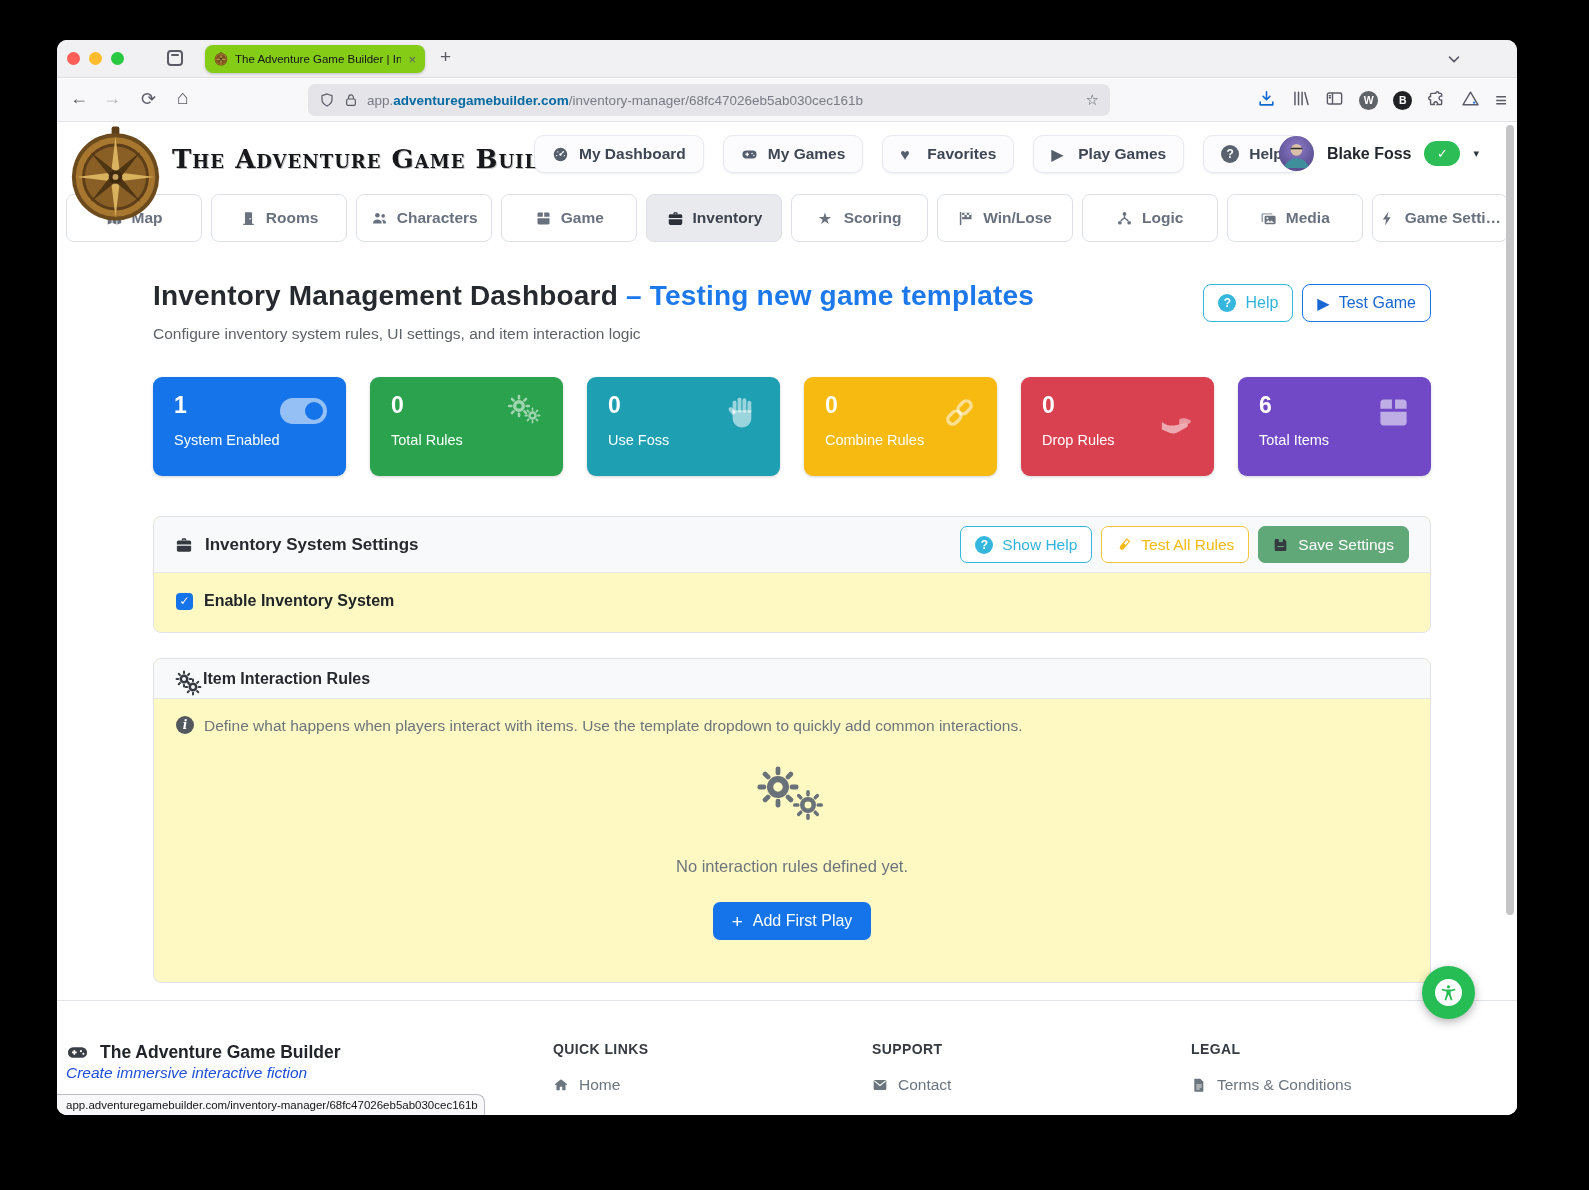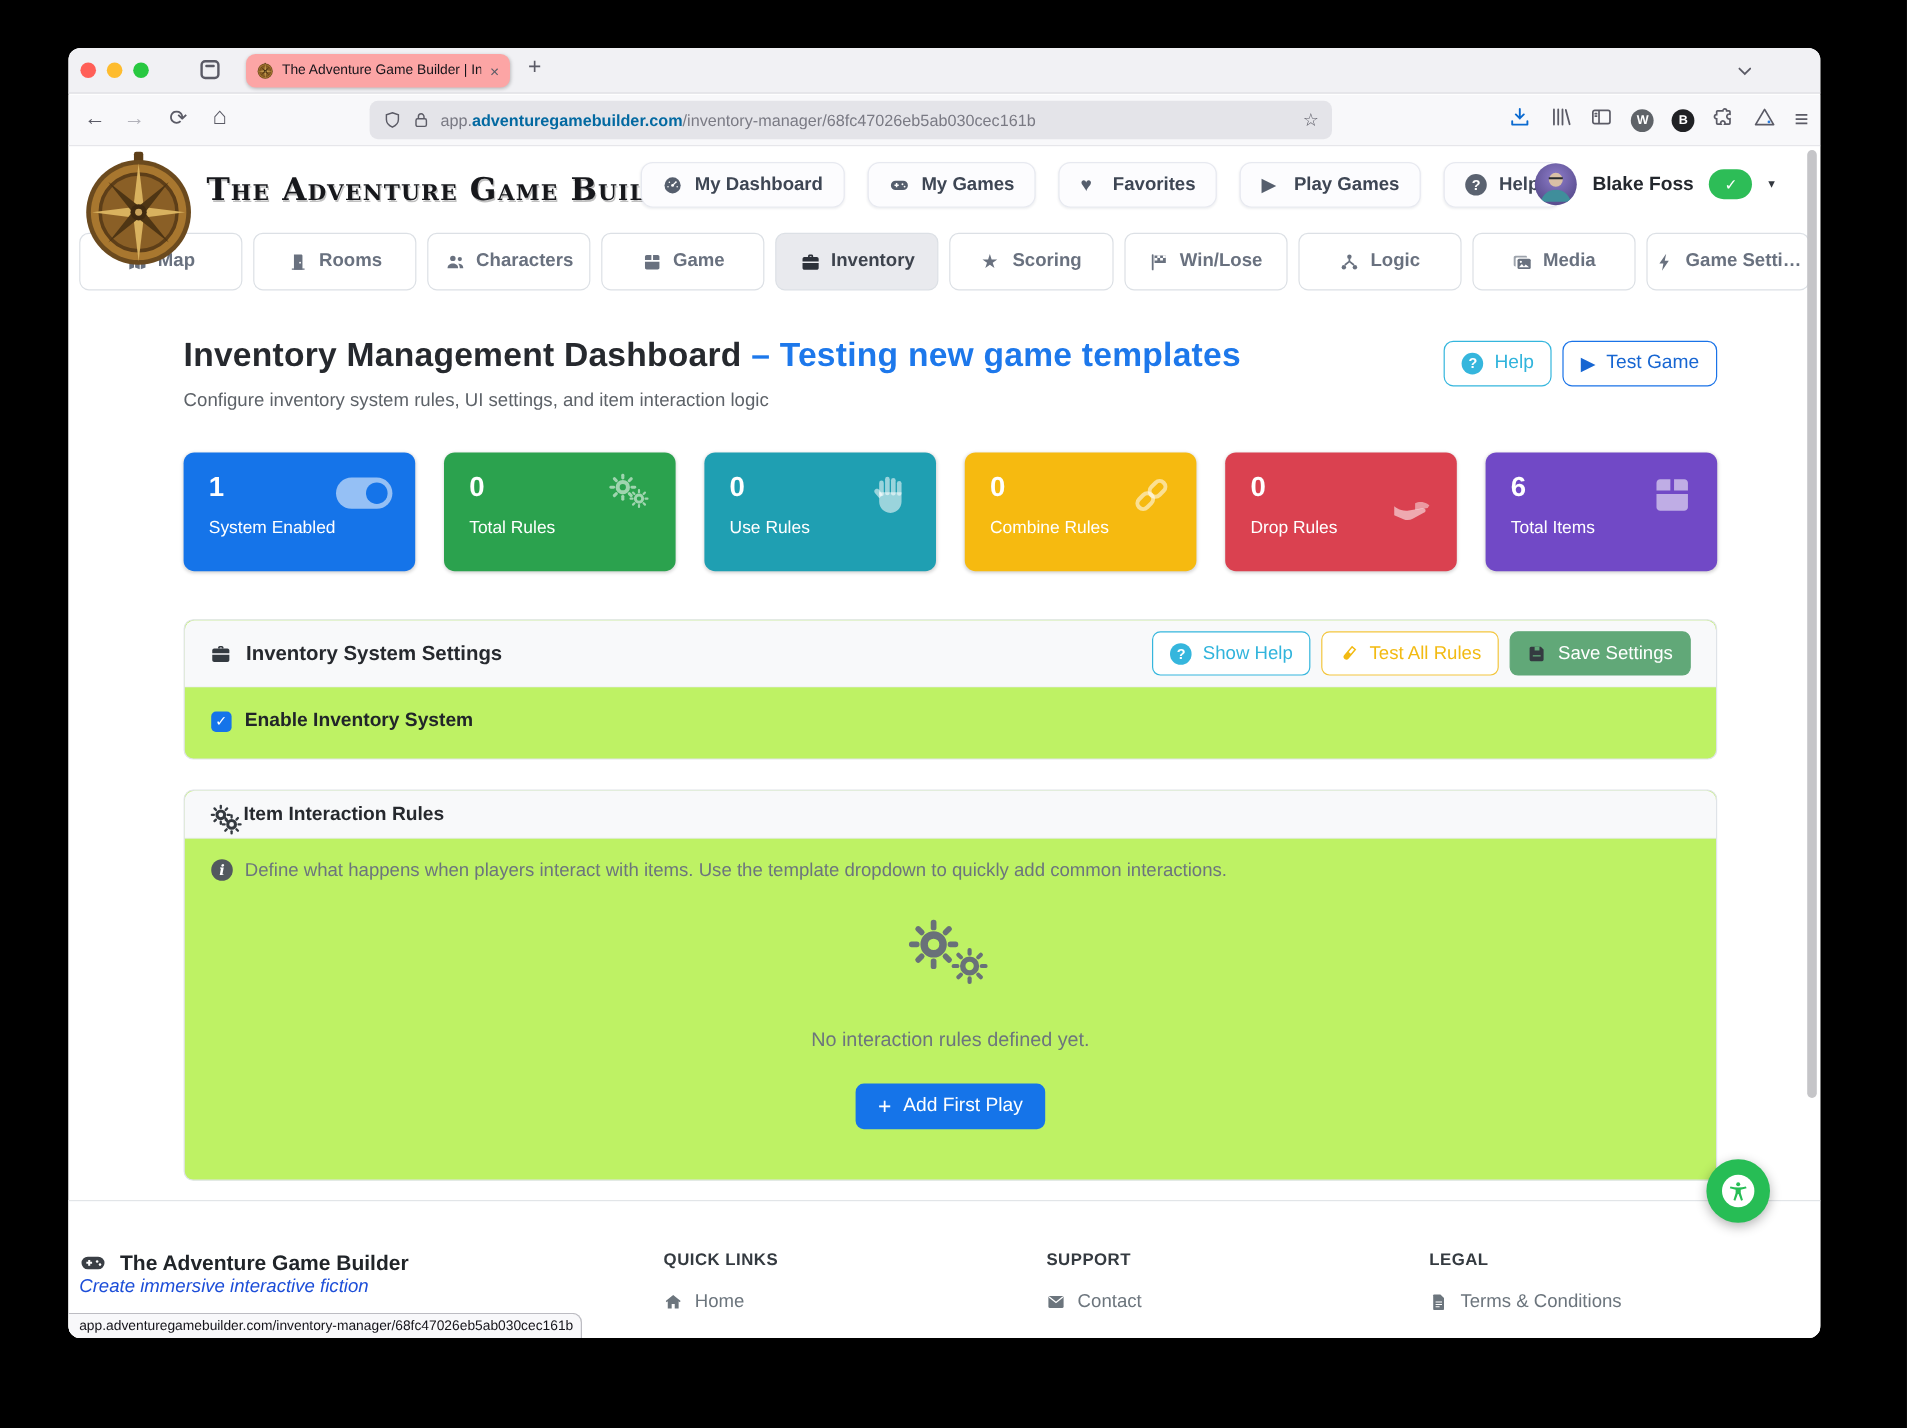--- a/index.html
+++ b/index.html
@@ -15,21 +15,21 @@
   
   .titlebar { position:absolute; top:0; left:0; right:0; height:38px; background:#f1f1f4;
               border-bottom:1px solid #dddde2; }
   .lights { position:absolute; left:10px; top:12px; display:flex; gap:9px; }
   .light { width:13px; height:13px; border-radius:50%; }
   .l-red{background:#ff5f57;} .l-yel{background:#febc2e;} .l-grn{background:#28c840;}
   .ffview { position:absolute; left:110px; top:10px; width:16px; height:16px;
             border:2px solid #5b5b66; border-radius:4px; }
   .ffview::after{ content:""; position:absolute; left:2px; top:2px; width:8px; height:2px;
             background:#5b5b66; border-radius:1px;}
-  .btab { position:absolute; left:148px; top:5px; width:220px; height:28px; background:#fca5a5;
+  .btab { position:absolute; left:148px; top:5px; width:220px; height:28px; background:#84cc16;
           border-radius:8px; box-shadow:0 1px 3px rgba(0,0,0,.22); display:flex;
           align-items:center; gap:7px; padding:0 9px; }
   .btab-title { flex:1; font-size:11.5px; color:#15141a; white-space:nowrap; overflow:hidden; }
   .btab-close { font-size:13px; color:#5b5b66; }
   .newtab { position:absolute; left:383px; top:6px; font-size:19px; color:#5b5b66; }
   .tabchev { position:absolute; left:1388px; top:10px; width:18px; height:18px; color:#5b5b66; }
 
   
   .navbar { position:absolute; top:39px; left:0; right:0; height:43px; background:#f8f8fa;
             border-bottom:1px solid #e2e2e7; }
@@ -101,21 +101,21 @@
   .card .cico { position:absolute; right:19px; top:17px; width:37px; height:37px;
                 color:rgba(255,255,255,.55); }
   .c0{background:#1574e9;} .c1{background:#2ba24e;} .c2{background:#1f9fb2;}
   .c3{background:#f6ba10;} .c4{background:#da4150;} .c5{background:#7149c6;}
   .toggle { position:absolute; right:19px; top:21px; width:47px; height:26px; border-radius:14px;
             background:rgba(255,255,255,.55); }
   .toggle::after { content:""; position:absolute; right:4px; top:4px; width:18px; height:18px;
             border-radius:50%; background:#1574e9; }
 
   
-  .panel { border:1px solid #dfe3e8; border-radius:8px; background:#bef264; }
+  .panel { border:1px solid #dfe3e8; border-radius:8px; background:#fef9c3; }
   .panel1 { margin-top:40px; }
   .phead { display:flex; align-items:center; gap:12px; background:#f8f9fa;
            border-bottom:1px solid #e5e8eb; border-radius:8px 8px 0 0; padding:0 21px; }
   .phead1 { height:56px; }
   .phead2 { height:40px; gap:8px; }
   .ptitle { font-size:17px; font-weight:600; color:#26292e; }
   .ptitle2 { font-size:16px; font-weight:600; color:#26292e; }
   .phead svg { width:18px; height:18px; color:#343a40; flex:none; }
   .phead .minigears { width:20px; height:17px; }
   .pheadbtns { margin-left:auto; display:flex; gap:9px; }
@@ -552,21 +552,21 @@
               <svg width="24" height="24" style="position:absolute;left:0;top:0">
                   <use href="#i-gear"></use>
                 </svg>
               <svg width="17" height="17" style="position:absolute;left:17px;top:13px">
                   <use href="#i-gear"></use>
                 </svg>
             </span>
           </div>
           <div class="card c2">
             <div class="num">0</div>
-            <div class="lbl">Use Rules</div>
+            <div class="lbl">Use Foss</div>
             <svg class="cico">
                 <use href="#i-hand"></use>
               </svg>
           </div>
           <div class="card c3">
             <div class="num">0</div>
             <div class="lbl">Combine Rules</div>
             <svg class="cico">
                 <use href="#i-link"></use>
               </svg>

